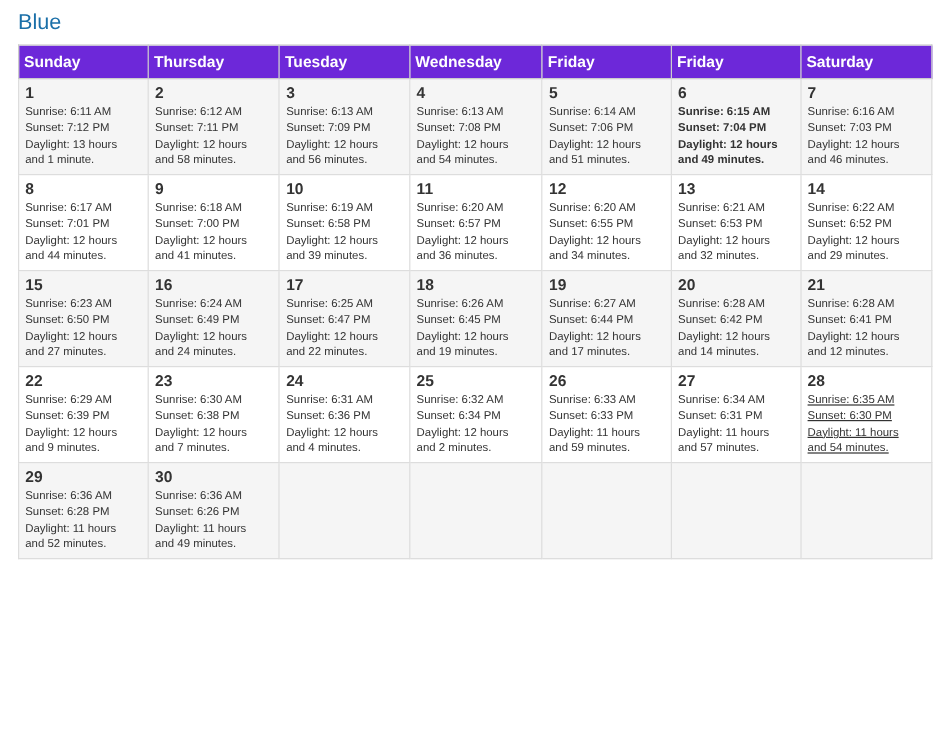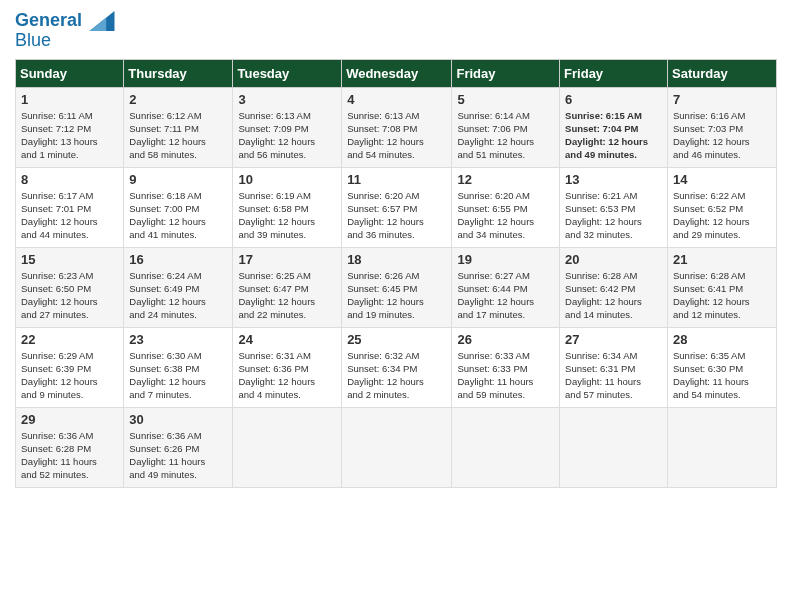--- a/index.html
+++ b/index.html
@@ -41,21 +41,21 @@
     .location {
       font-size: 14px;
       color: #555;
     }
     table {
       width: 100%;
       border-collapse: collapse;
       font-size: 10px;
     }
     thead tr {
-      background-color: #14532d;
+      background-color: #6d28d9;
       color: white;
     }
     thead th {
       padding: 6px 4px;
       text-align: left;
       font-size: 13px;
       font-weight: bold;
       border: 1px solid #ccc;
     }
     tbody tr {
@@ -90,29 +90,20 @@
       background-color: #f5f5f5;
     }
   </style>
 </head>
 <body>
 
 <div class="container">
   <div class="header">
     <div class="logo">
       <div>
-        <div style="display:flex;align-items:center;">
-          <div style="font-size:18px;font-weight:bold;color:#333;line-height:1.2;">
-            <span style="color:#1a6fa8;">General</span>
-            <svg class="logo-icon" viewBox="0 0 30 24" style="display:inline-block;vertical-align:middle;width:26px;height:20px;">
-              <polygon points="0,24 30,0 30,24" fill="#1a6fa8"></polygon>
-              <polygon points="0,24 20,8 20,24" fill="#5ba4d0"></polygon>
-            </svg>
-          </div>
-        </div>
         <div style="font-size:18px;font-weight:normal;color:#1a6fa8;margin-top:-2px;">Blue</div>
       </div>
     </div>
     <div class="title-section">
       <div class="month-title"></div>
       <div class="location"></div>
     </div>
   </div>
 
   <table>
@@ -319,21 +310,21 @@
           </td>
           <td>
             <span class="day-num">27</span>
             <div class="day-info" style="white-space: pre-line;">Sunrise: 6:34 AM
 Sunset: 6:31 PM
 Daylight: 11 hours
 and 57 minutes.</div>
           </td>
           <td>
             <span class="day-num">28</span>
-            <div class="day-info" style="white-space: pre-line;">Sunrise: 6:35 AM
+            <div class="day-info" style="white-space: pre-line; text-decoration: underline;">Sunrise: 6:35 AM
 Sunset: 6:30 PM
 Daylight: 11 hours
 and 54 minutes.</div>
           </td>
         </tr>
         <tr>
           <td>
             <span class="day-num">29</span>
             <div class="day-info" style="white-space: pre-line;">Sunrise: 6:36 AM
 Sunset: 6:28 PM

